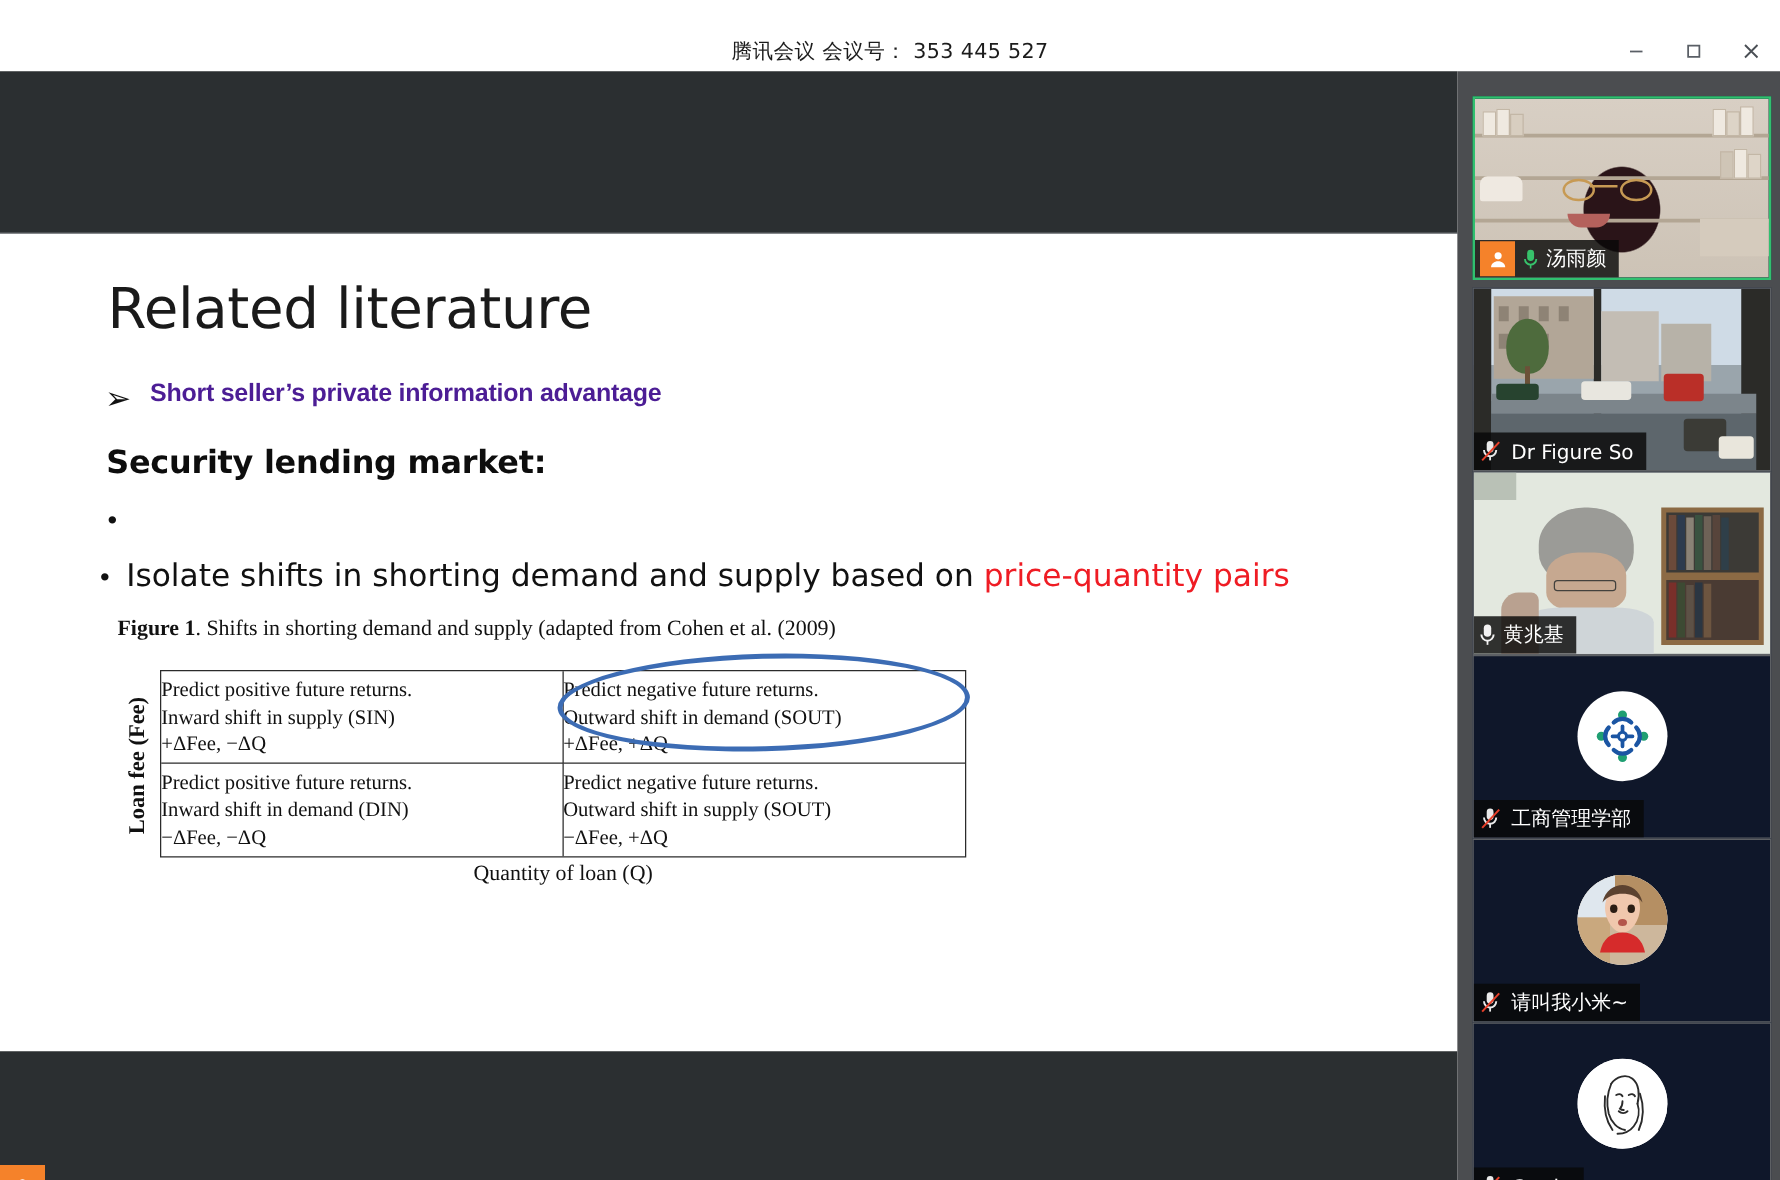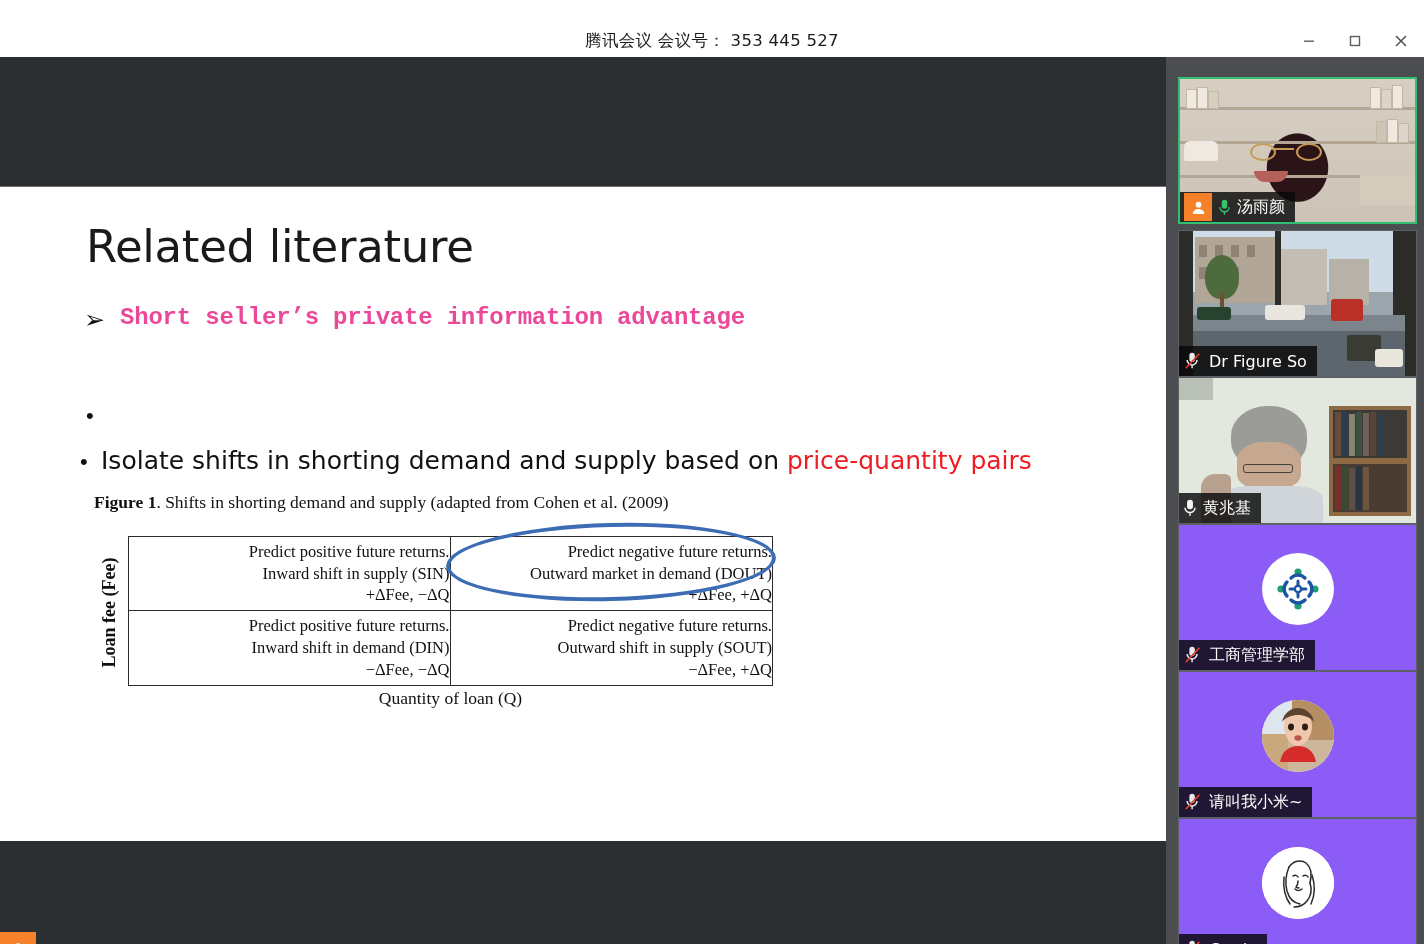--- a/index.html
+++ b/index.html
@@ -45,22 +45,22 @@
     font-size:45px;color:#1a1a1a;font-weight:400;
     font-family:"DejaVu Sans","Liberation Sans",sans-serif;
     letter-spacing:-.3px;
   }
   .bullet-arrow{
     position:absolute;left:84px;top:120px;
     font-size:25px;color:#111;line-height:1;
   }
   .lvl1{
     position:absolute;left:120px;top:117px;
-    font-size:24px;font-weight:bold;color:#ec4899;
-    font-family:Liberation Mono, monospace;
+    font-size:20px;font-weight:bold;color:#4c1d95;
+    font-family:Liberation Sans, sans-serif;
     letter-spacing:-.2px;
   }
   .lvl1b{
     position:absolute;left:85px;top:168px;
     font-size:25.5px;font-weight:bold;color:#0d0d0d;
     font-family:"DejaVu Sans","Liberation Sans",sans-serif;
     letter-spacing:-.2px;
   }
   .dot{
     position:absolute;font-size:22px;color:#111;line-height:1;
@@ -96,21 +96,21 @@
     font-weight:bold;font-size:18px;color:#111;
   }
   .grid{
     position:absolute;left:34px;top:44px;width:645px;height:150px;
     border:1px solid #2b2b2b;box-sizing:border-box;
     display:grid;grid-template-columns:1fr 1fr;grid-template-rows:1fr 1fr;
   }
   .cell{
     border-right:1px solid #2b2b2b;border-bottom:1px solid #2b2b2b;
     box-sizing:border-box;
-    display:flex;flex-direction:column;align-items:flex-end;justify-content:center;
+    display:flex;flex-direction:column;align-items:flex-start;justify-content:center;
     font-family:"Liberation Serif","DejaVu Serif",serif;
     font-size:16.5px;color:#111;line-height:1.32;
   }
   .cell:nth-child(2),.cell:nth-child(4){border-right:none;}
   .cell:nth-child(3),.cell:nth-child(4){border-bottom:none;}
   .cell .it{}
   .axis-x{
     position:absolute;left:34px;top:196px;width:645px;text-align:center;
     font-family:"Liberation Serif","DejaVu Serif",serif;
     font-size:17.5px;color:#111;
@@ -142,21 +142,21 @@
   }
 
   
   .panel{
     position:absolute;left:1166px;top:33px;width:258px;height:911px;
     background:#4b4d50;
   }
   .panel-inner{position:absolute;left:0;top:0;width:258px;height:911px;}
   .tile{
     position:absolute;left:12px;width:239px;height:147px;
-    background:#8b5cf6;border:1px solid #5d6064;box-sizing:border-box;
+    background:#0f172a;border:1px solid #5d6064;box-sizing:border-box;
     overflow:hidden;
   }
   .tile.active{border:2px solid #30c06f;}
   .tile-video{position:absolute;left:0;top:0;right:0;bottom:0;overflow:hidden;}
   .namebar{
     position:absolute;left:0;bottom:0;height:30px;
     background:rgba(8,8,8,.82);
     display:flex;align-items:center;gap:6px;padding:0 10px 0 4px;
   }
   .namebar .host-badge{
@@ -221,20 +221,21 @@
 
   <div class="stage">
     <div class="stage-sep-top"></div>
 
     <div class="slide">
 
       <div class="slide-title">Related literature</div>
 
       <div class="bullet-arrow">➢</div>
       <div class="lvl1">Short seller’s private information advantage</div>
+      <div class="lvl1b">Security lending market:</div>
 
       <div class="dot" style="left:86px;top:218px">•</div>
 
       <div class="dot" style="left:80px;top:264px">•</div>
       <div class="li-plain"><span>Isolate shifts in shorting demand and supply based on </span><span class="hl">price-quantity pairs</span></div>
 
       <div class="figure">
         <div class="fig-caption"><b>Figure 1</b><span>. Shifts in shorting demand and supply (adapted from Cohen et al. (2009)</span></div>
 
         <div class="axis-y">
@@ -242,21 +243,21 @@
         </div>
 
         <div class="grid">
           <div class="cell">
             <div>Predict positive future returns.</div>
             <div class="it">Inward shift in supply (SIN)</div>
             <div>+ΔFee, −ΔQ</div>
           </div>
           <div class="cell">
             <div>Predict negative future returns.</div>
-            <div class="it">Outward market in demand (DOUT)</div>
+            <div class="it">Outward shift in demand (SOUT)</div>
             <div>+ΔFee, +ΔQ</div>
           </div>
           <div class="cell">
             <div>Predict positive future returns.</div>
             <div class="it">Inward shift in demand (DIN)</div>
             <div>−ΔFee, −ΔQ</div>
           </div>
           <div class="cell">
             <div>Predict negative future returns.</div>
             <div class="it">Outward shift in supply (SOUT)</div>

